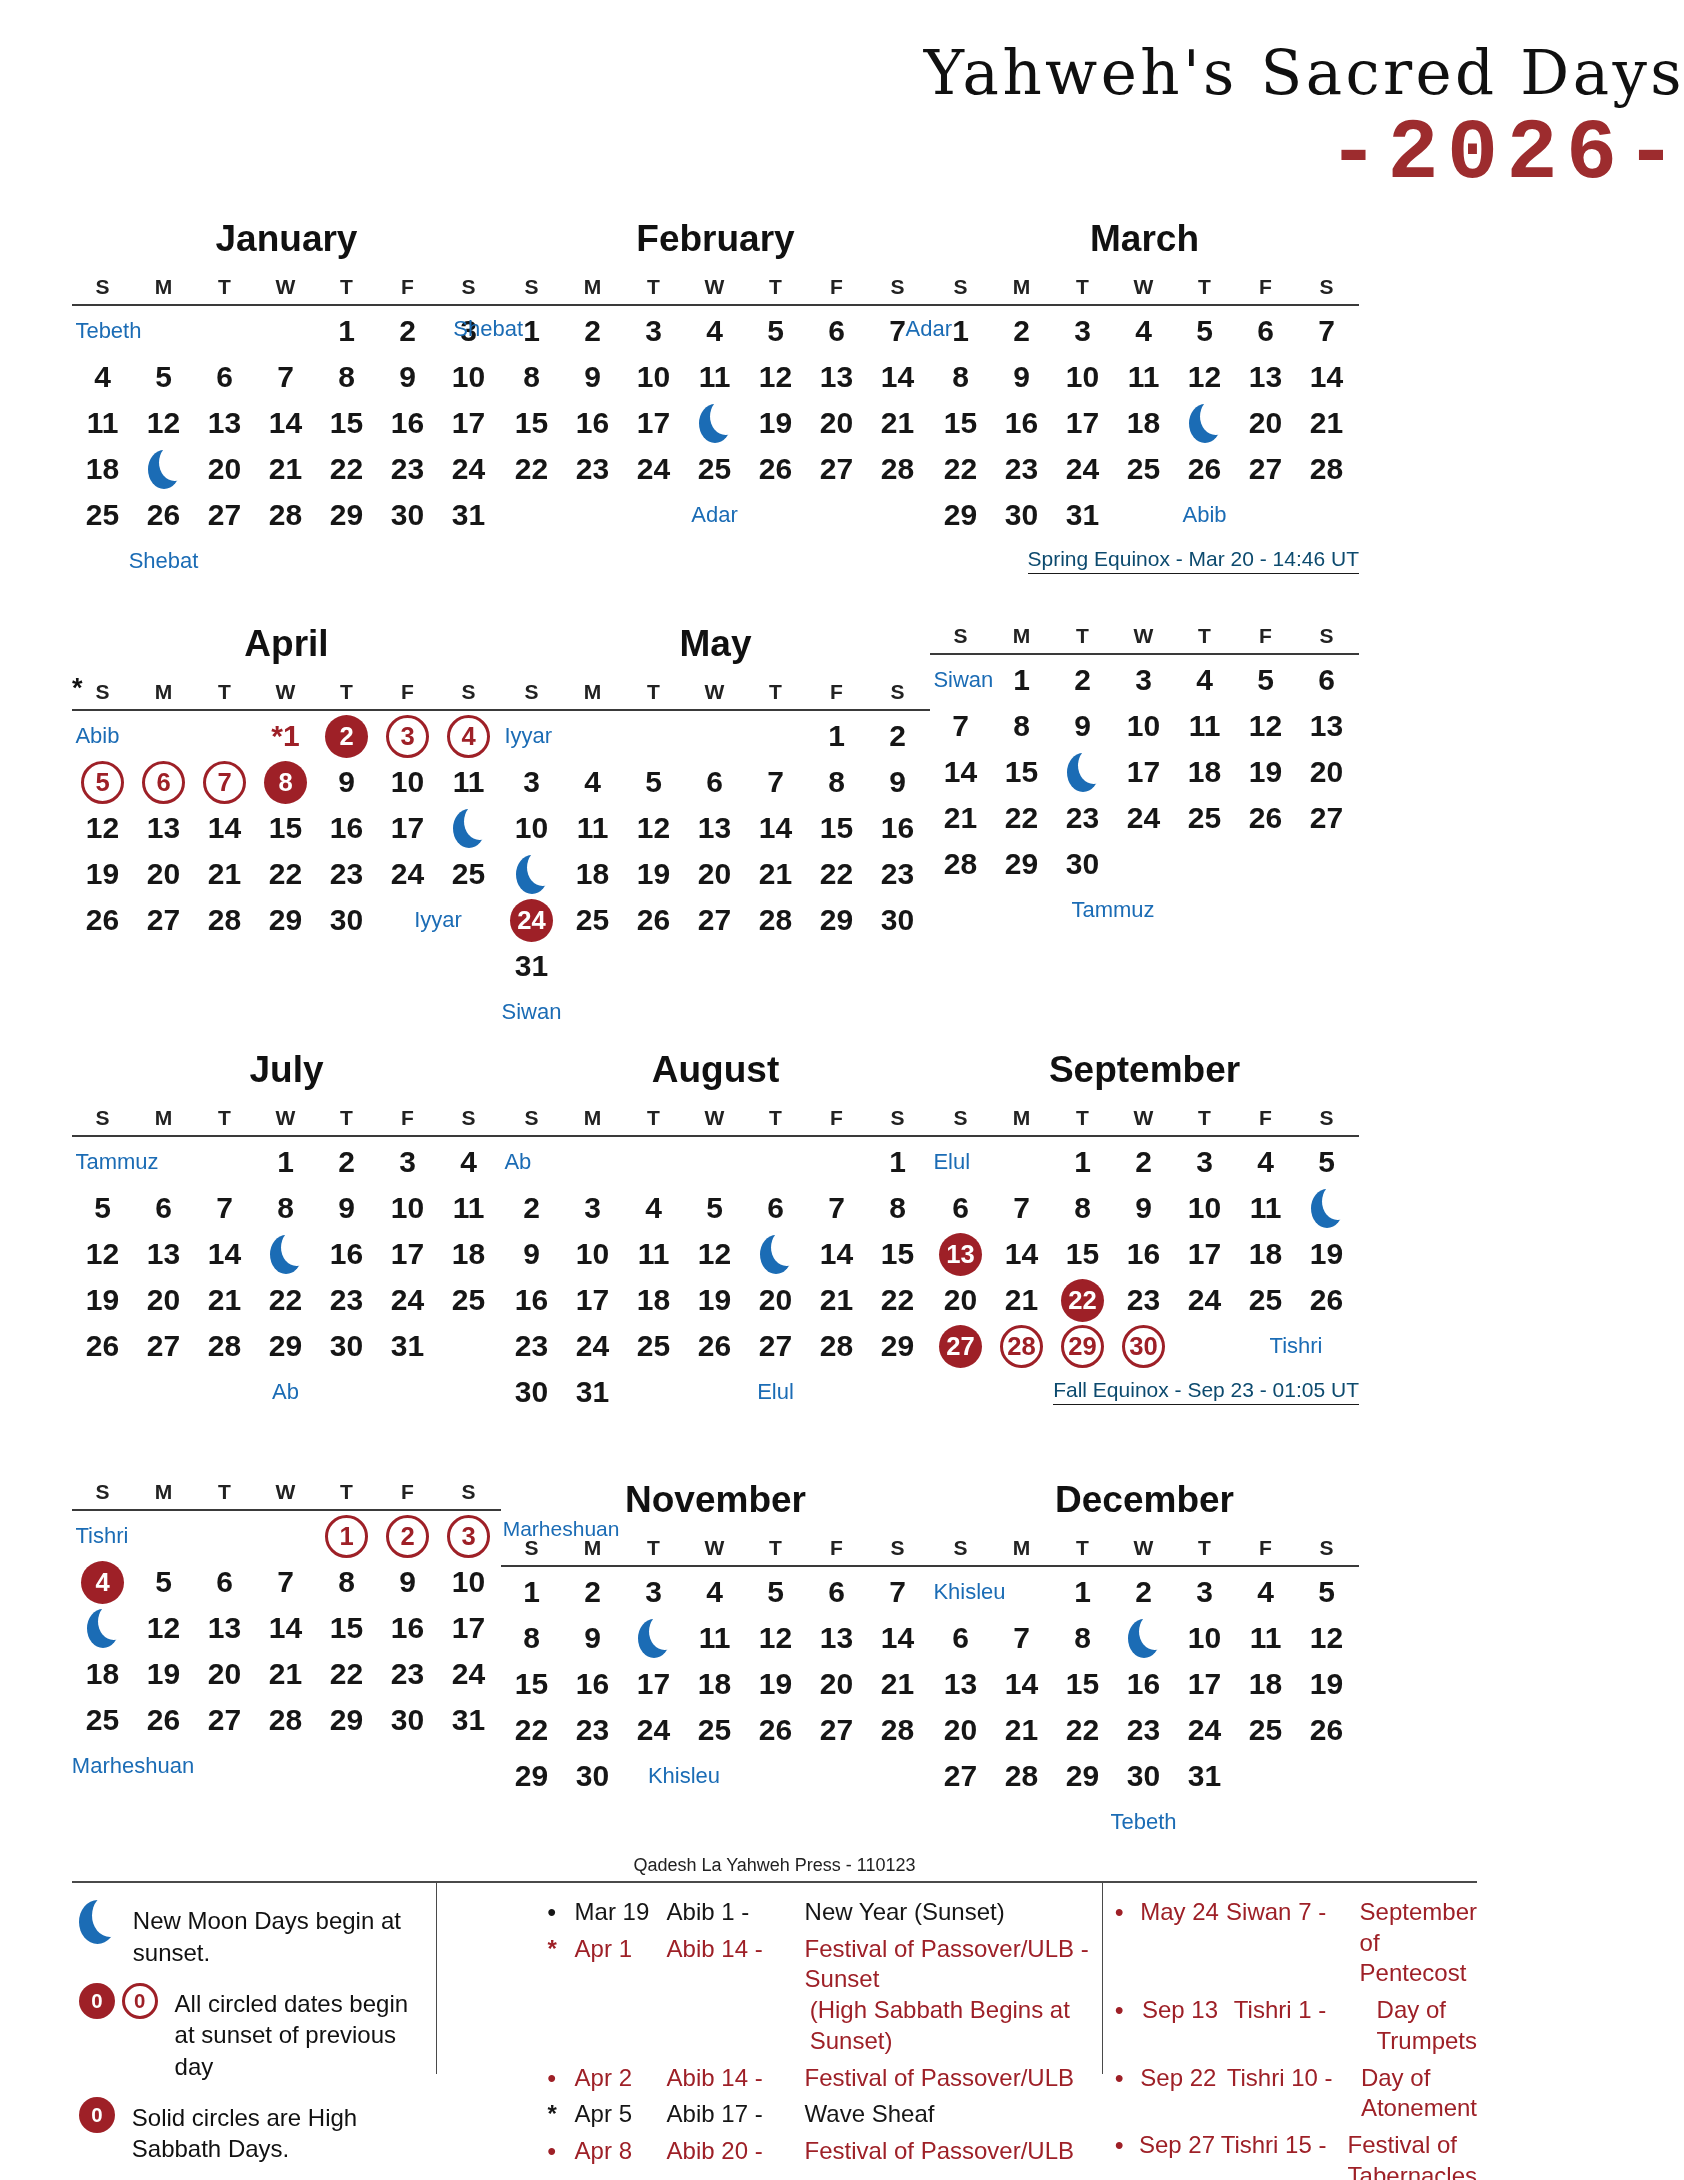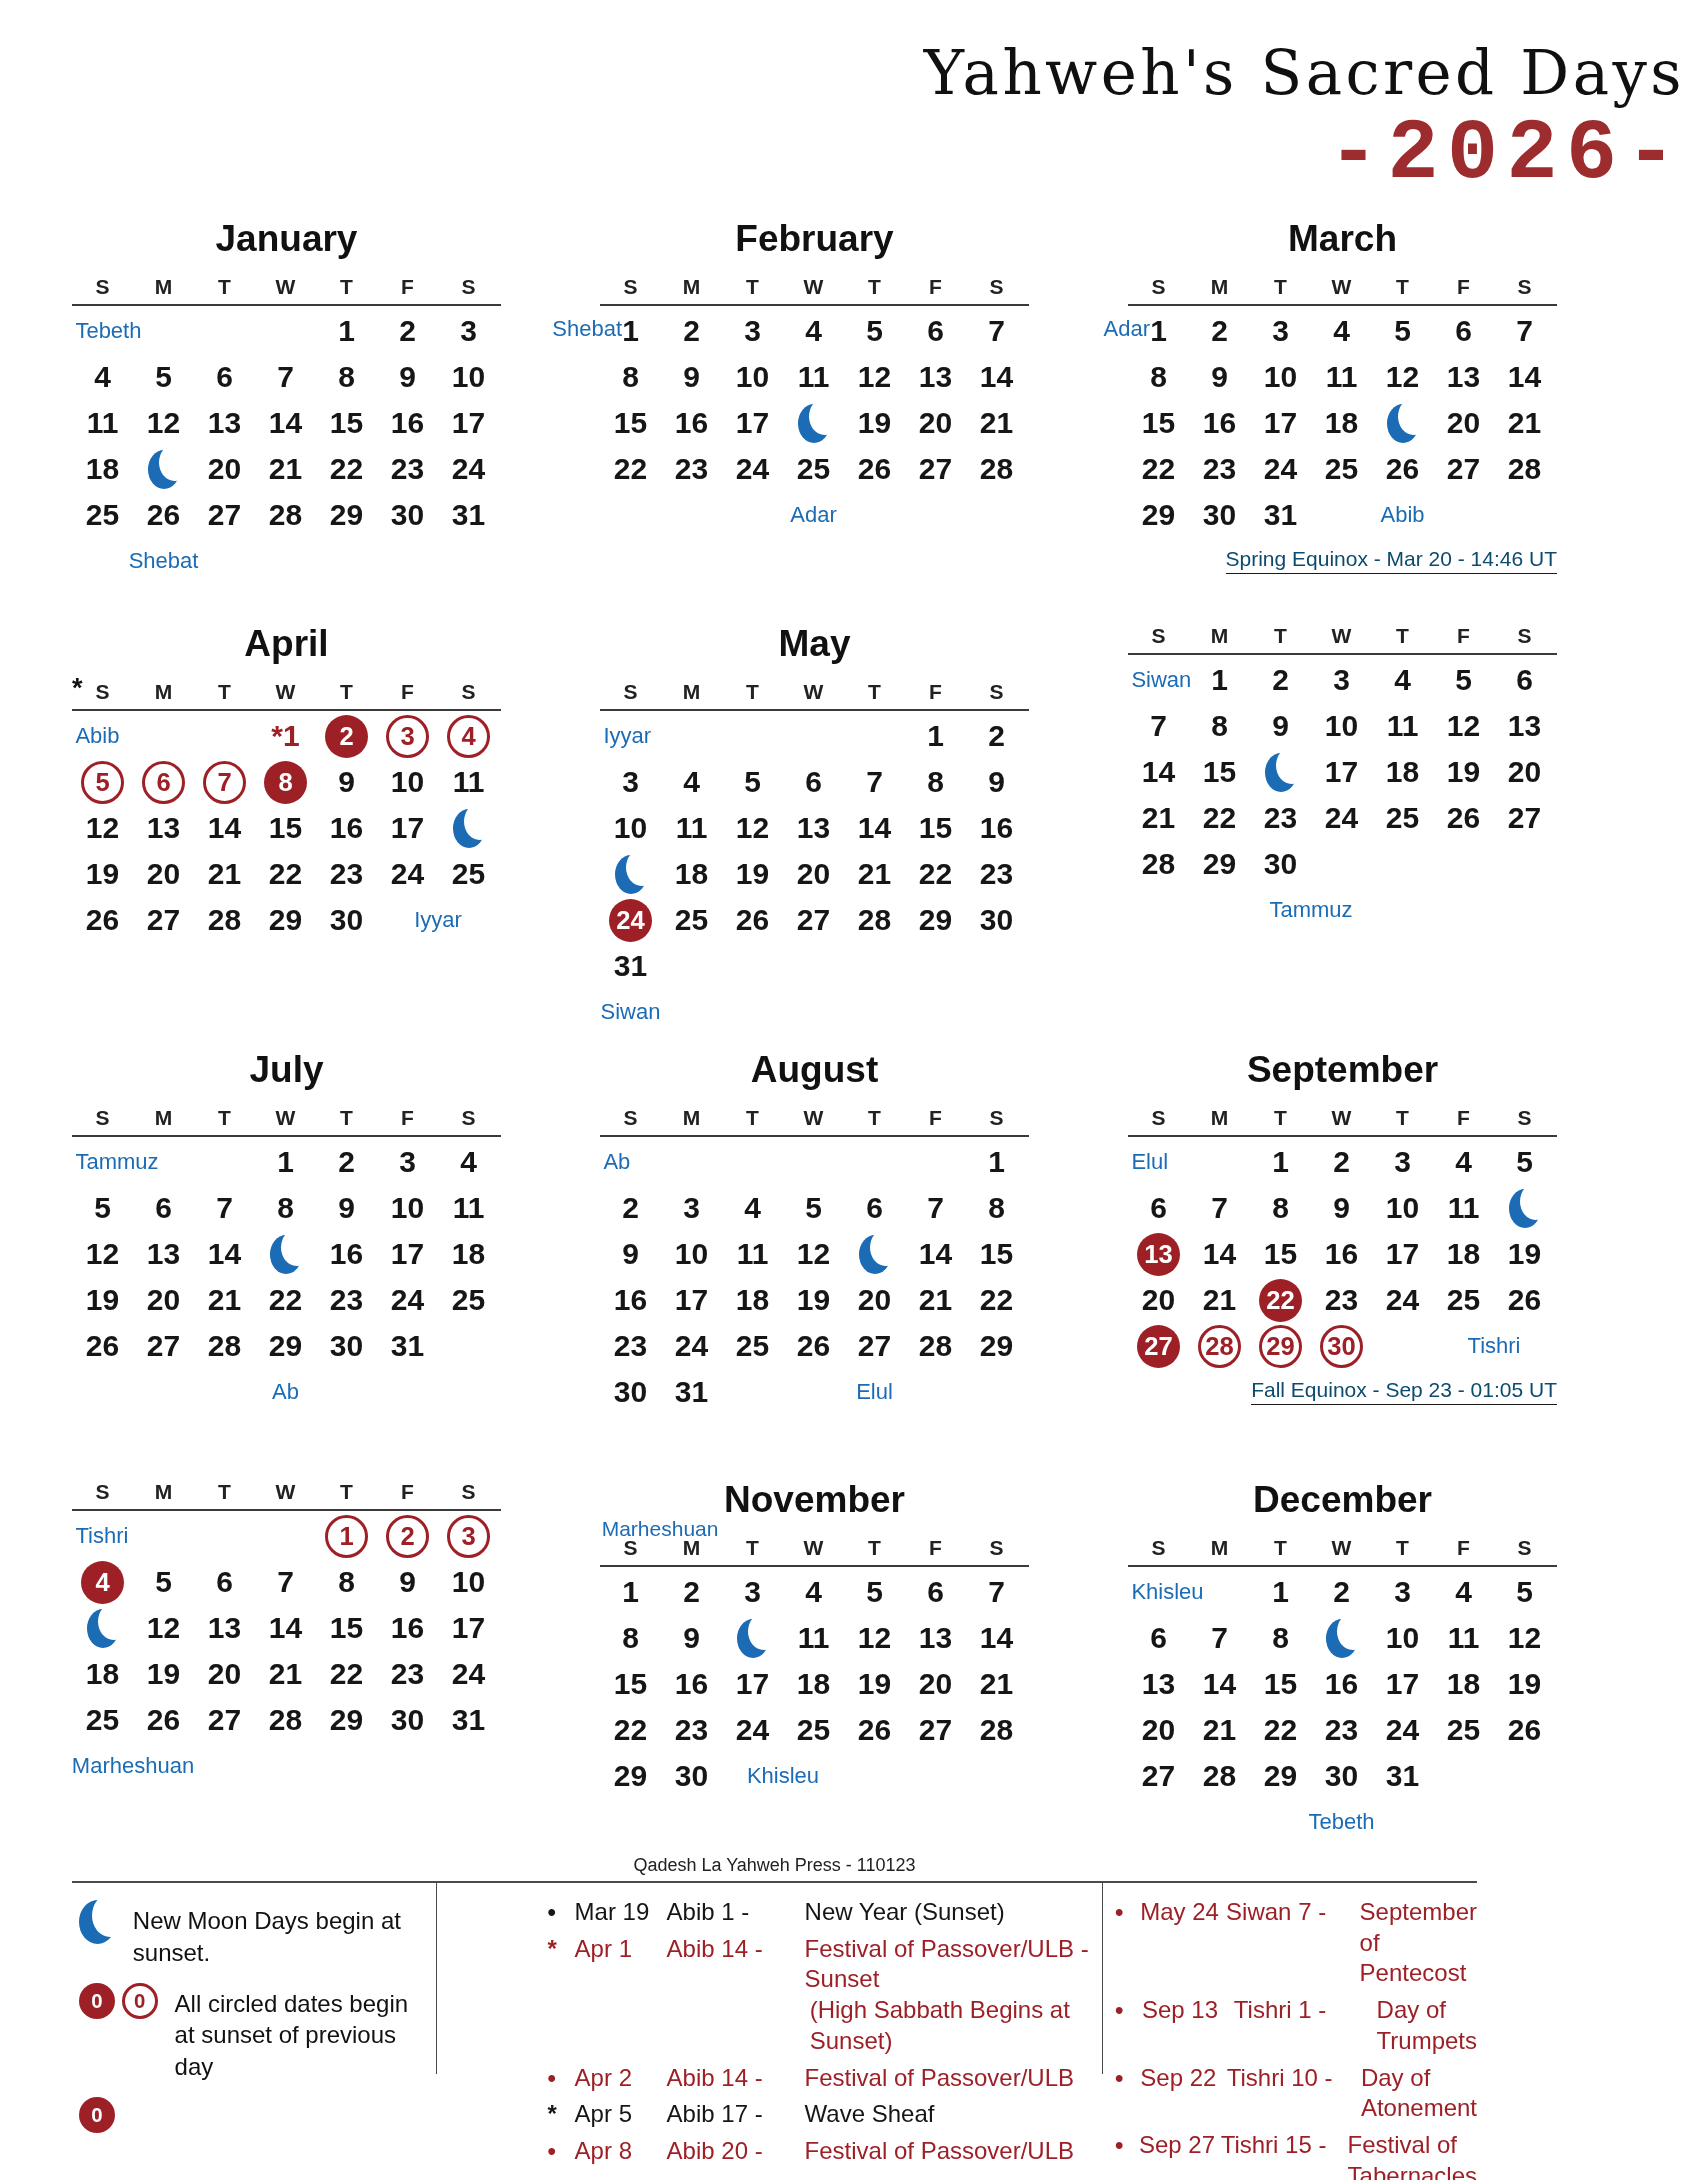--- a/index.html
+++ b/index.html
@@ -12,21 +12,21 @@
   html,body{background:#fff}
   body{font-family:"Liberation Sans",sans-serif;color:var(--ink)}
   .page{width:1685px;height:2181px;background:#fff;position:relative;overflow:hidden}
 
   
   .hdr{text-align:right;padding-top:37px}
   .title{font-family:"DejaVu Serif",serif;font-weight:400;font-size:61px;letter-spacing:3.4px;color:#101010}
   .year{font-family:Liberation Mono, monospace;font-weight:700;font-size:85px;letter-spacing:8.5px;color:var(--year-red);margin-top:1.7px;line-height:1.05}
 
   
-  .months{display:grid;grid-template-columns:repeat(3,429px);column-gap:99px;
+  .months{display:grid;grid-template-columns:repeat(3,429px);
           grid-template-rows:405px 426px 430px auto;align-items:start;
           padding-left:72px;margin-top:20.4px}
   .month{position:relative;width:429px}
   .mtitle{text-align:center;font-size:37px;font-weight:700;color:#111;line-height:1.1;margin-bottom:15.3px}
   .dow{display:grid;grid-template-columns:repeat(7,61px);padding-bottom:5.1px;
        border-bottom:2.6px solid #3a3a3a;margin-bottom:1.7px}
   .dow span{text-align:center;font-size:21px;font-weight:700;color:#222}
   .grid{display:grid;grid-template-columns:repeat(7,61px);grid-auto-rows:46px}
   .cell{display:flex;align-items:center;justify-content:center;overflow:visible}
   .daynum{font-size:30px;font-weight:700;color:#161616}
@@ -1389,20 +1389,21 @@
       </div>
       <div class="sym-row">
         <div class="iconpair">
           <div class="circ solid lg">0</div>
           <div class="circ outline lg">0</div>
         </div>
         <div class="txt wrap">All circled dates begin at sunset of previous day</div>
       </div>
       <div class="sym-row">
         <div class="circ solid lg">0</div>
+        <div class="txt">Solid circles are High Sabbath Days.</div>
       </div>
     </div>
     <div class="leg-col leg-mid" id="leg-mid">
         <div class="feast blk">
           <span class="mk">•</span>
           <span class="dt">Mar 19</span>
           <span class="hb">Abib 1 -</span>
           <span class="nm">New Year (Sunset)</span>
         </div>
         <div class="feast red">

